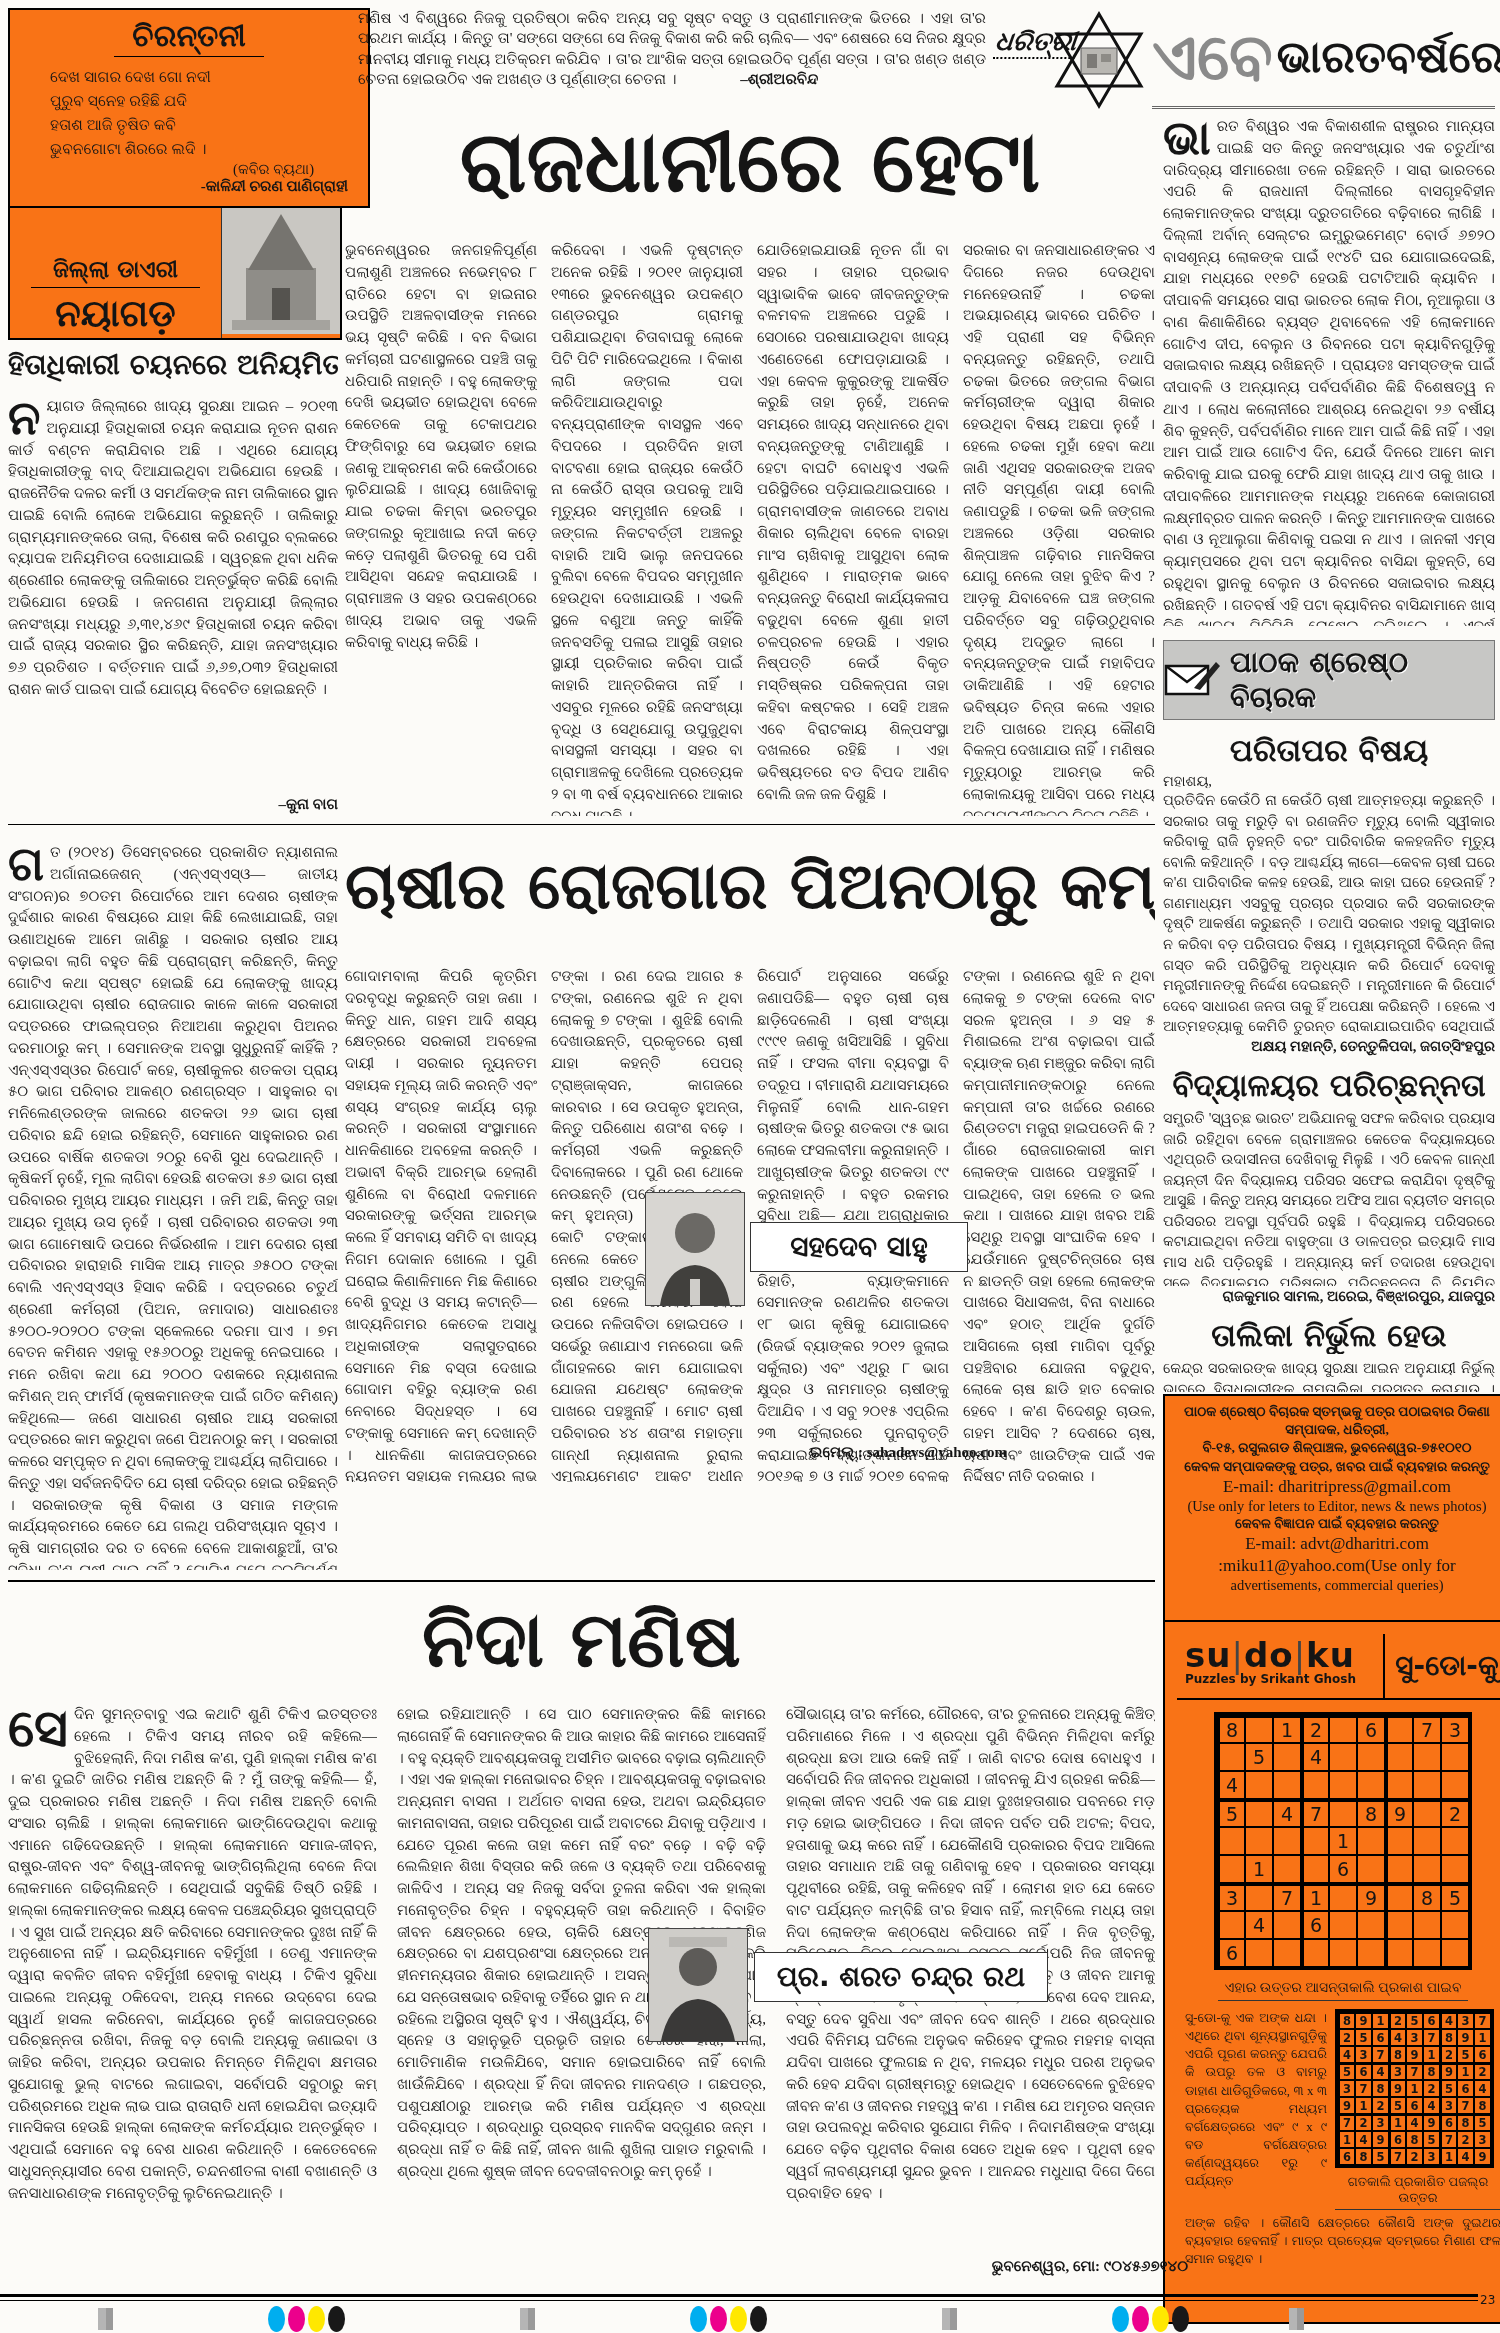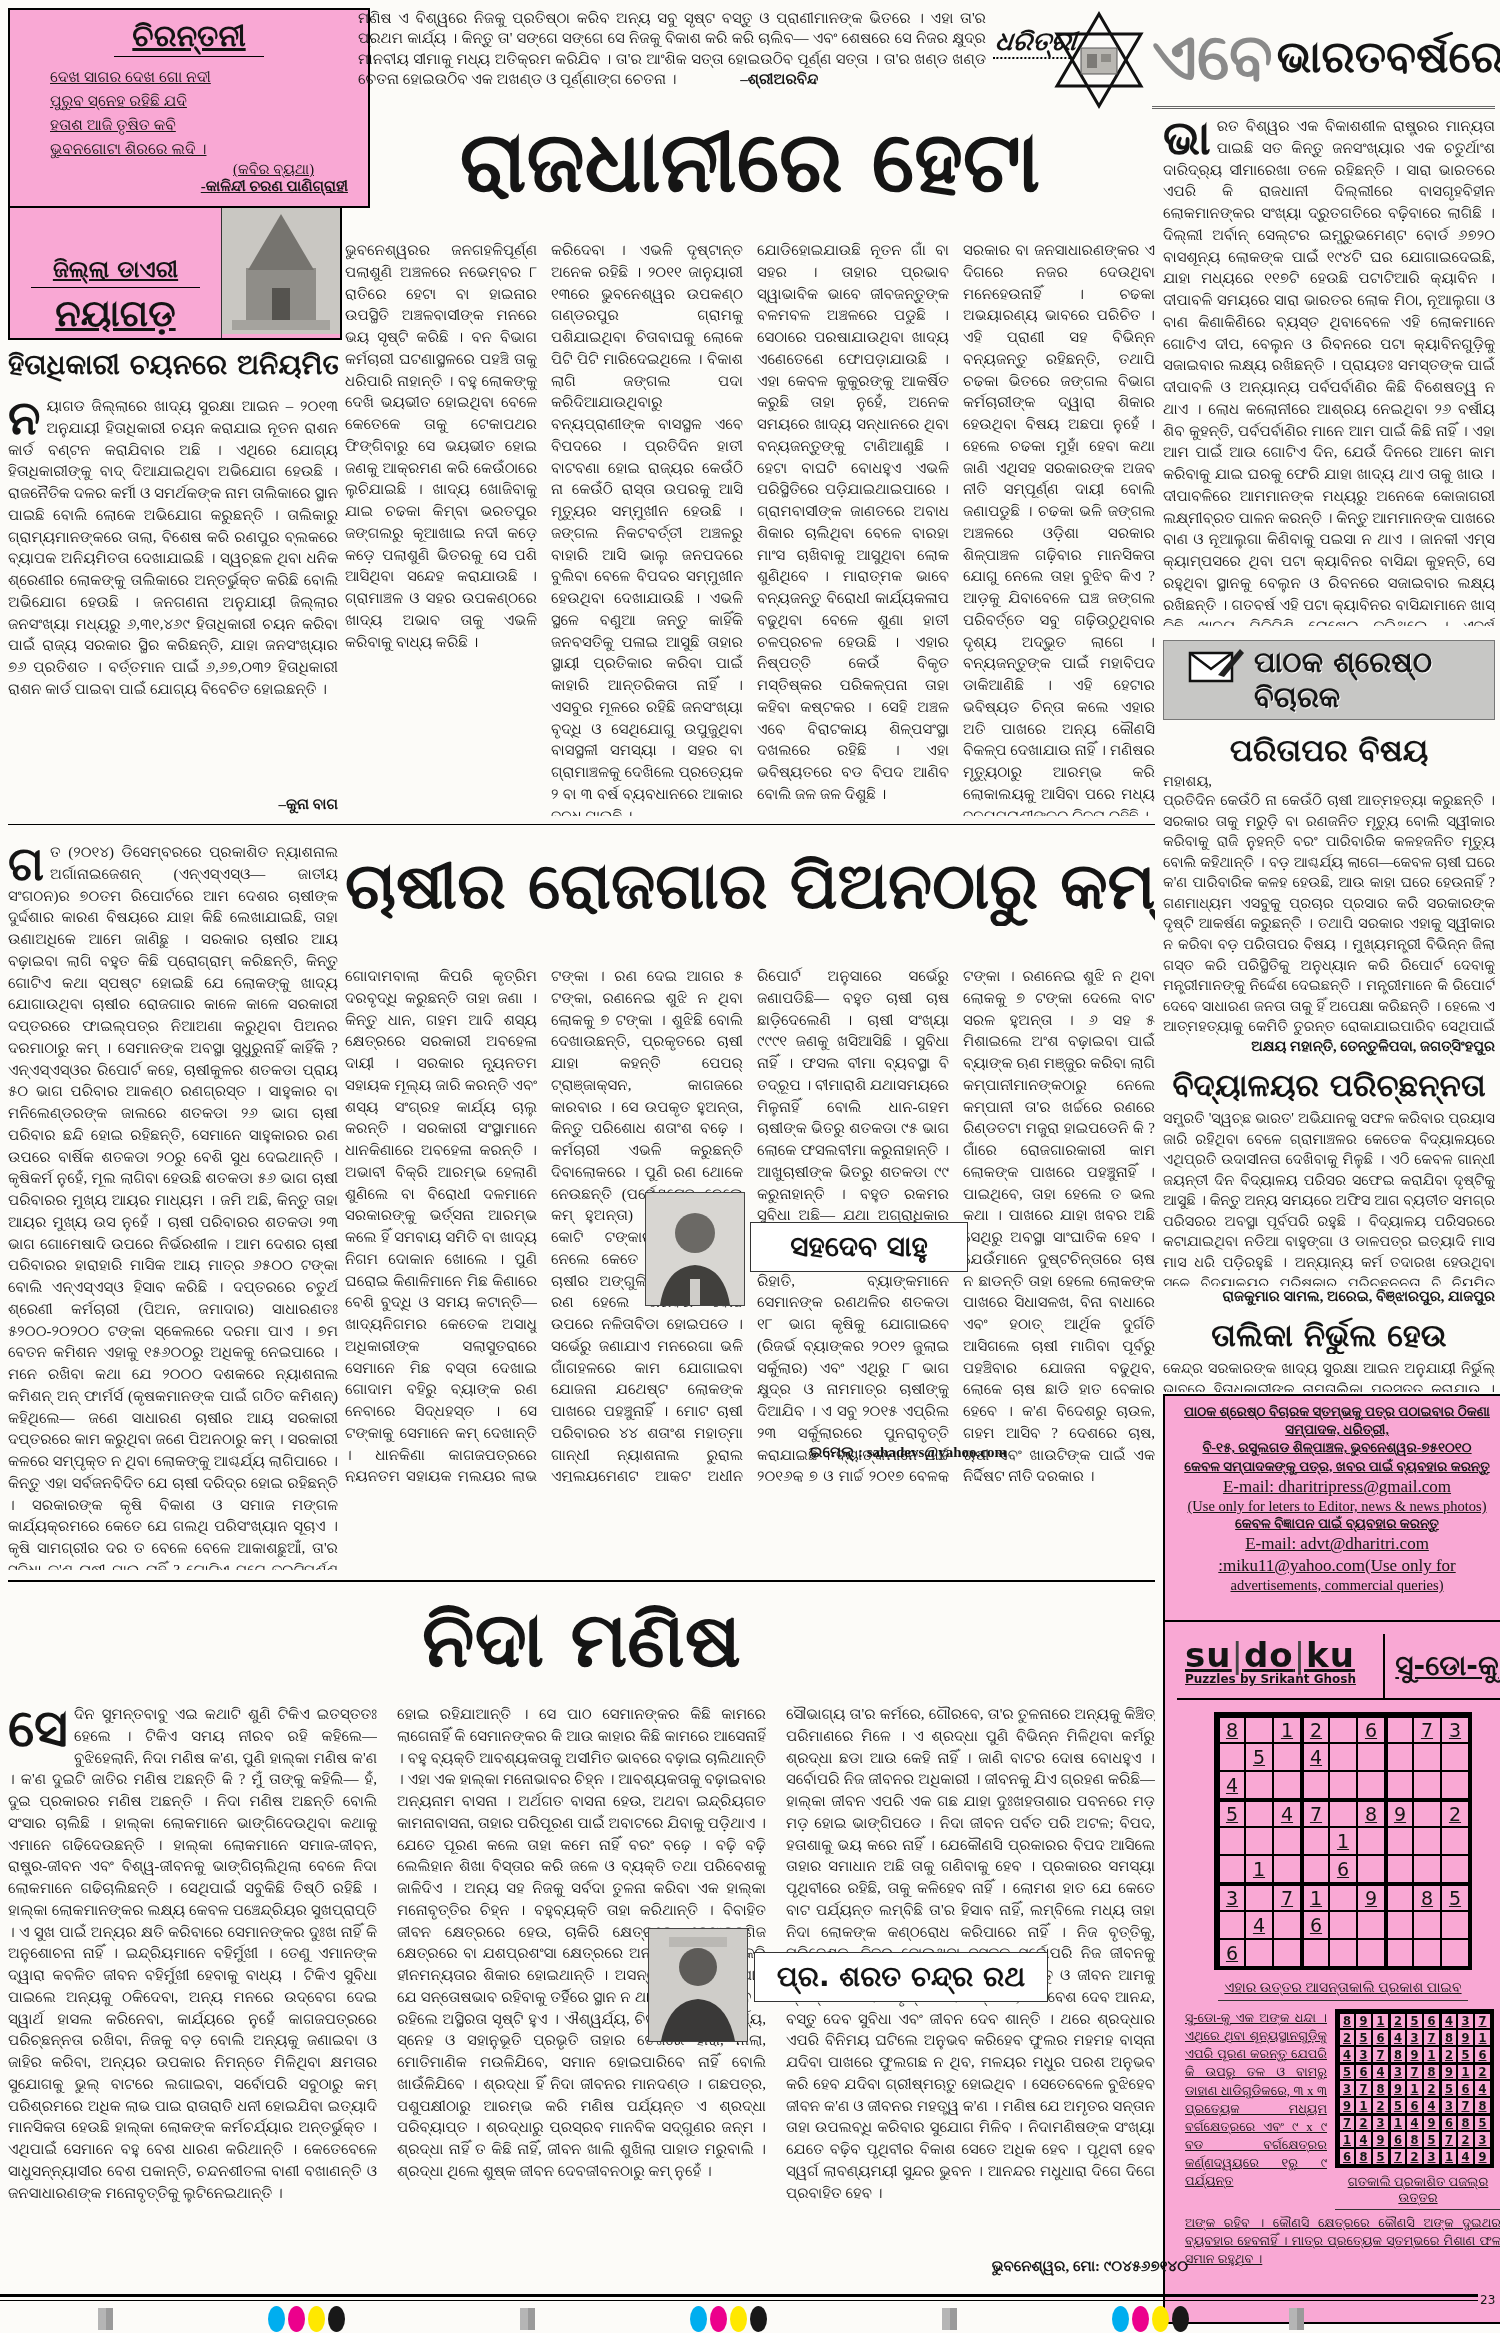--- a/index.html
+++ b/index.html
@@ -5,33 +5,33 @@
   html,body{margin:0;padding:0;background:#888;}
   #page{position:relative;width:1500px;height:2333px;background:#fcfbf8;color:#151515;
         font-family:"Liberation Serif",serif;overflow:hidden;margin:0 auto;}
   .abs{position:absolute;}
   .just{text-align:justify;}
   .body-txt{font-size:15px;line-height:1.45;overflow:hidden;}
   .hl{font-family:"DejaVu Sans",sans-serif;font-weight:bold;text-align:center;overflow:hidden;white-space:nowrap;}
   .dc{float:left;font-size:47px;line-height:.85;font-weight:bold;padding:2px 6px 0 0;font-family:"DejaVu Sans",sans-serif;}
   .cols{display:flex;}
   .col{flex:1;overflow:hidden;}
-  .box{border:2px solid #000;background:#f9a8d4;text-decoration:underline;}
+  .box{border:2px solid #000;background:#f97316;}
   .sig{font-weight:bold;text-align:right;font-size:15px;}
   
   .poem-title{font-size:30px;font-weight:bold;text-align:center;font-family:"DejaVu Sans",sans-serif;}
   .poem-title-rule{width:150px;border-bottom:1.5px solid #000;margin:2px auto 8px;}
   .poem-line{font-size:15.5px;line-height:1.55;padding-left:26px;}
   
   .district-box{display:flex;}
   
   .now-lead{font-size:64px;color:#8a8a8a;font-weight:bold;font-family:"DejaVu Sans",sans-serif;line-height:1;}
   .now-rest{font-size:44px;font-weight:bold;font-family:"DejaVu Sans",sans-serif;line-height:1.1;}
   
-  .letters-header{background:#c7c7c5;border:1px solid #777;display:flex;align-items:flex-start;gap:8px;padding:4px 24px;}
+  .letters-header{background:#c7c7c5;border:1px solid #777;display:flex;align-items:center;gap:8px;padding:4px 0;}
   .letters-header-text{font-size:29px;font-weight:bold;font-family:"DejaVu Sans",sans-serif;
       text-shadow:1px 1px 0 #fff;}
   .letter-title{font-size:31px;font-weight:bold;text-align:center;font-family:"DejaVu Sans",sans-serif;margin:12px 0 4px;white-space:nowrap;overflow:hidden;}
   .letter-body{font-size:14.5px;line-height:1.42;text-align:justify;overflow:hidden;}
   .letter-sig{font-weight:bold;font-size:14.5px;text-align:right;margin:2px 0 4px;}
   
   .contact-box{padding:7px 6px;text-align:center;}
   .c-odia{font-size:13.5px;font-weight:bold;line-height:1.35;}
   .c-lat{font-size:17px;line-height:1.25;font-family:"Liberation Serif",serif;}
   .c-lat-sm{font-size:14.5px;line-height:1.25;}

